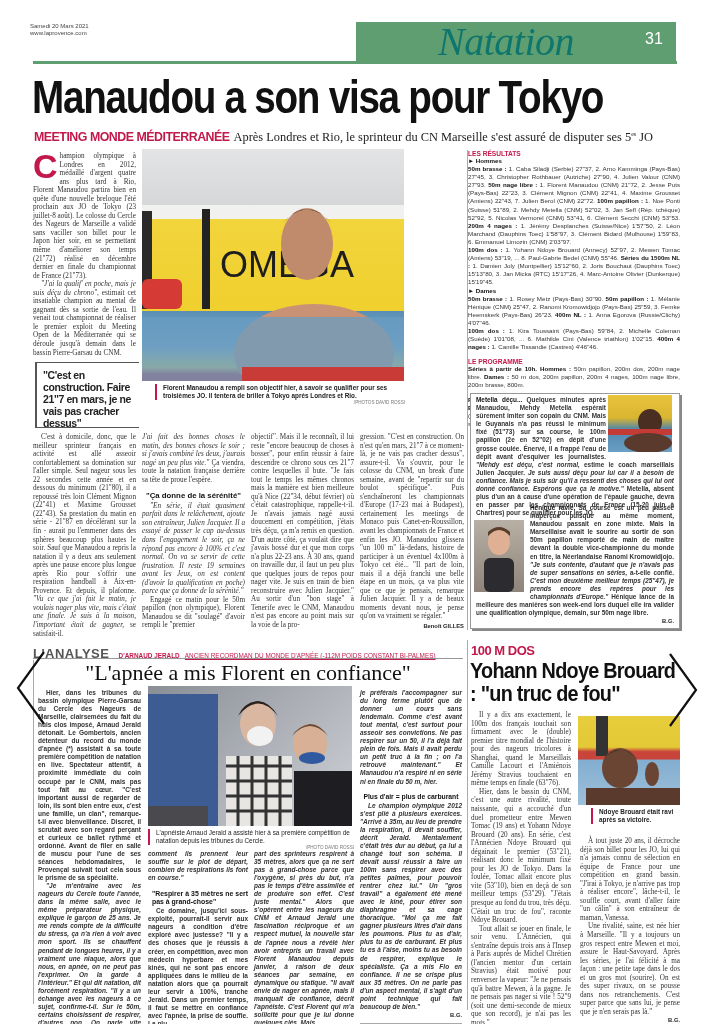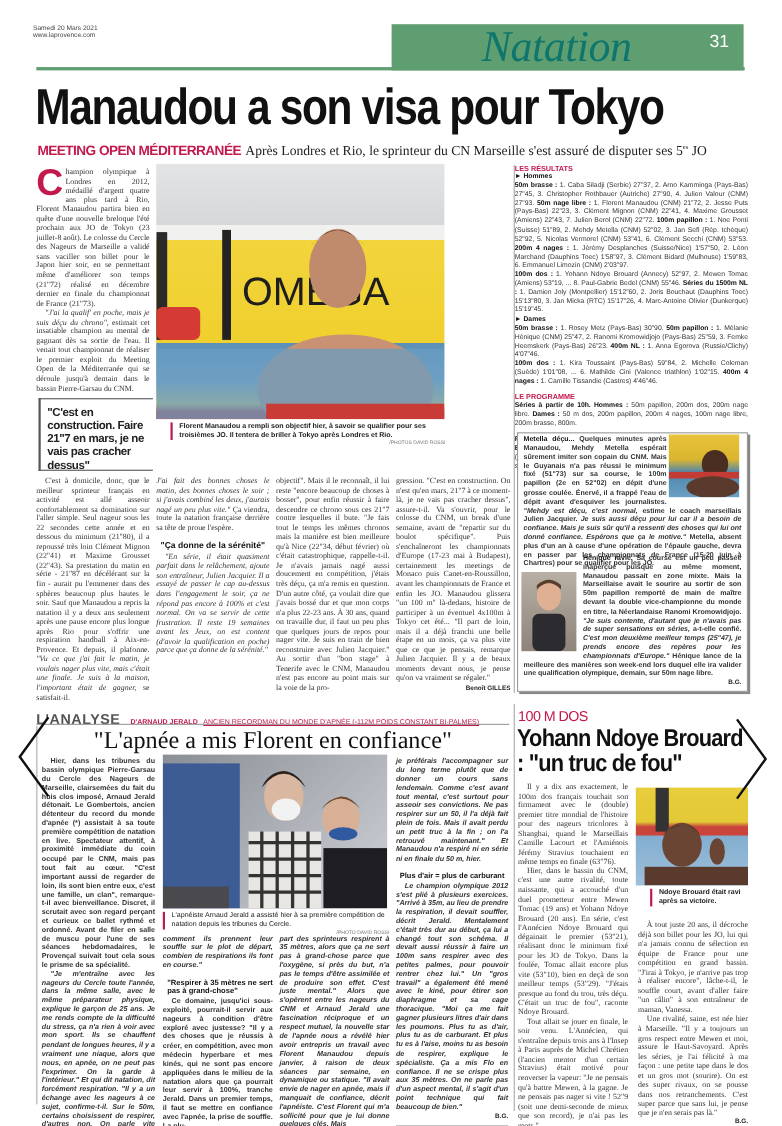--- a/index.html
+++ b/index.html
@@ -30,21 +30,21 @@
   <div>www.laprovence.com</div>
 </div>
 <div class="abs" style="left:356px;top:22px;width:320px;height:42px;background:#5f9e70"></div>
 <div class="abs serif" style="left:438px;top:18px;font-size:40px;font-style:italic;color:#0f766e;font-weight:normal;letter-spacing:-0.5px">Natation</div>
 <div class="abs sans" style="left:645px;top:30px;font-size:16px;color:#fff;font-weight:normal">31</div>
 <div class="abs" style="left:33px;top:61px;width:644px;height:3px;background:#5f9e70"></div>
 
 <div class="abs sans" style="left:32px;top:70px;font-size:46px;font-weight:bold;color:#111;letter-spacing:-1.5px;transform:scaleX(0.84);transform-origin:left;white-space:nowrap">Manaudou a son visa pour Tokyo</div>
 
 <div class="abs" style="left:34px;top:129px;white-space:nowrap;font-size:12.4px">
-  <span class="sans red" style="font-weight:bold;letter-spacing:-0.5px">MEETING OPEN MÉDITERRANÉE</span>
+  <span class="sans red" style="font-weight:bold;letter-spacing:-0.5px">MEETING MONDE MÉDITERRANÉE</span>
   <span class="serif" style="color:#222"><span>Après Londres et Rio, le sprinteur du CN Marseille s'est assuré de disputer ses 5</span><sup style="font-size:6px">es</sup><span> JO</span></span>
 </div>
 
 <div class="abs col" style="left:33px;top:152px;width:103px">
   <p style="text-indent:0"><span class="red sans" style="float:left;font-size:34px;line-height:28px;font-weight:bold;margin:0 2px -2px 0">C</span><span>hampion olympique à Londres en 2012, médaillé d'argent quatre ans plus tard à Rio, Florent Manaudou partira bien en quête d'une nouvelle breloque l'été prochain aux JO de Tokyo (23 juillet-8 août). Le colosse du Cercle des Nageurs de Marseille a validé sans vaciller son billet pour le Japon hier soir, en se permettant même d'améliorer son temps (21"72) réalisé en décembre dernier en finale du championnat de France (21"73).</span></p>
   <p><i>"J'ai la qualif' en poche, mais je suis déçu du chrono"</i><span>, estimait cet insatiable champion au mental de gagnant dès sa sortie de l'eau. Il venait tout championnat de réaliser le premier exploit du Meeting Open de la Méditerranée qui se déroule jusqu'à demain dans le bassin Pierre-Garsau du CNM.</span></p>
 </div>
 
 <div class="abs" style="left:35px;top:362px;width:104px;height:66px;border-left:2px solid #555;border-top:1px solid #555;border-bottom:1px solid #555"></div>
 <div class="abs sans" style="left:43px;top:369px;width:95px;font-size:10.5px;line-height:12px;font-weight:bold;color:#222;letter-spacing:-0.4px">"C'est en construction. Faire 21"7 en mars, je ne vais pas cracher dessus"</div>
@@ -67,20 +67,21 @@
   <div class="credit">/PHOTOS DAVID ROSSI</div>
 </div>
 
 <div class="abs col" style="left:33px;top:433px;width:103px">
   <p><span>C'est à domicile, donc, que le meilleur sprinteur français en activité est allé asseoir confortablement sa domination sur l'aller simple. Seul nageur sous les 22 secondes cette année et en dessous du minimum (21"80), il a repoussé très loin Clément Mignon (22"41) et Maxime Grousset (22"43). Sa prestation du matin en série - 21"87 en décélérant sur la fin - aurait pu l'emmener dans des sphères beaucoup plus hautes le soir. Sauf que Manaudou a repris la natation il y a deux ans seulement après une pause encore plus longue après Rio pour s'offrir une respiration handball à Aix-en-Provence. Et depuis, il plafonne.</span><i> "Vu ce que j'ai fait le matin, je voulais nager plus vite, mais c'était une finale. Je suis à la maison, l'important était de gagner,</i><span> se satisfait-il.</span></p>
 </div>
 <div class="abs col" style="left:142px;top:433px;width:103px">
   <p style="text-indent:0"><i>J'ai fait des bonnes choses le matin, des bonnes choses le soir ; si j'avais combiné les deux, j'aurais nagé un peu plus vite."</i><span> Ça viendra, toute la natation française derrière sa tête de proue l'espère.</span></p>
   <div class="sans" style="font-weight:bold;font-size:7.8px;margin:8px 0 1px 4px;color:#111">"Ça donne de la sérénité"</div>
   <p><i>"En série, il était quasiment parfait dans le relâchement, ajoute son entraîneur, Julien Jacquier. Il a essayé de passer le cap au-dessus dans l'engagement le soir, ça ne répond pas encore à 100% et c'est normal. On va se servir de cette frustration. Il reste 19 semaines avant les Jeux, on est content (d'avoir la qualification en poche) parce que ça donne de la sérénité."</i></p>
+  <p><span>Engagé ce matin pour le 50m papillon (non olympique), Florent Manaudou se dit "soulagé" d'avoir rempli le "premier</span></p>
 </div>
 <div class="abs col" style="left:251px;top:433px;width:103px">
   <p style="text-indent:0">objectif". Mais il le reconnaît, il lui reste "encore beaucoup de choses à bosser", pour enfin réussir à faire descendre ce chrono sous ces 21"7 contre lesquelles il bute. "Je fais tout le temps les mêmes chronos mais la manière est bien meilleure qu'à Nice (22"34, début février) où c'était catastrophique, rappelle-t-il. Je n'avais jamais nagé aussi doucement en compétition, j'étais très déçu, ça m'a remis en question. D'un autre côté, ça voulait dire que j'avais bossé dur et que mon corps n'a plus 22-23 ans. À 30 ans, quand on travaille dur, il faut un peu plus que quelques jours de repos pour nager vite. Je suis en train de bien reconstruire avec Julien Jacquier." Au sortir d'un "bon stage" à Tenerife avec le CNM, Manaudou n'est pas encore au point mais sur la voie de la pro-</p>
 </div>
 <div class="abs col" style="left:360px;top:433px;width:104px">
   <p style="text-indent:0">gression. "C'est en construction. On n'est qu'en mars, 21"7 à ce moment-là, je ne vais pas cracher dessus", assure-t-il. Va s'ouvrir, pour le colosse du CNM, un break d'une semaine, avant de "repartir sur du boulot spécifique". Puis s'enchaîneront les championnats d'Europe (17-23 mai à Budapest), certainement les meetings de Monaco puis Canet-en-Roussillon, avant les championnats de France et enfin les JO. Manaudou glissera "un 100 m" là-dedans, histoire de participer à un éventuel 4x100m à Tokyo cet été... "Il part de loin, mais il a déjà franchi une belle étape en un mois, ça va plus vite que ce que je pensais, remarque Julien Jacquier. Il y a de beaux moments devant nous, je pense qu'on va vraiment se régaler."</p>
   <div class="sign" style="margin-top:1px">Benoît GILLES</div>
 </div>
 
 <div class="abs" style="left:467px;top:150px;width:1px;height:480px;background:#aaa"></div>
@@ -188,21 +189,21 @@
   <p style="text-indent:0"><i>je préférais l'accompagner sur du long terme plutôt que de donner un cours sans lendemain. Comme c'est avant tout mental, c'est surtout pour asseoir ses convictions. Ne pas respirer sur un 50, il l'a déjà fait plein de fois. Mais il avait perdu un petit truc à la fin ; on l'a retrouvé maintenant." Et Manaudou n'a respiré ni en série ni en finale du 50 m, hier.</i></p>
   <div style="text-align:center;font-size:6.8px;color:#111;margin:7px 0 1px">Plus d'air = plus de carburant</div>
   <p><i>Le champion olympique 2012 s'est plié à plusieurs exercices. "Arrivé à 35m, au lieu de prendre la respiration, il devait souffler, décrit Jerald. Mentalement c'était très dur au début, ça lui a changé tout son schéma. Il devait aussi réussir à faire un 100m sans respirer avec des petites palmes, pour pouvoir rentrer chez lui." Un "gros travail" a également été mené avec le kiné, pour étirer son diaphragme et sa cage thoracique. "Moi ça me fait gagner plusieurs litres d'air dans les poumons. Plus tu as d'air, plus tu as de carburant. Et plus tu es à l'aise, moins tu as besoin de respirer, explique le spécialiste. Ça a mis Flo en confiance. Il ne se crispe plus aux 35 mètres. On ne parle pas d'un aspect mental, il s'agit d'un point technique qui fait beaucoup de bien."</i></p>
   <div class="sign">B.G.</div>
   <div style="height:1px;background:#aaa;margin:4px 0 3px"></div>
 
 </div>
 
 <div class="abs" style="left:467px;top:640px;width:1px;height:370px;background:#aaa"></div>
 
-<div class="abs sans red" style="left:471px;top:643px;font-size:13px;font-weight:normal;letter-spacing:-0.5px">100 M DOS</div>
+<div class="abs sans red" style="left:471px;top:643px;font-size:13px;font-weight:bold;letter-spacing:-0.5px">100 M DOS</div>
 <div class="abs sans" style="left:470px;top:659px;width:230px;font-size:22px;line-height:23px;font-weight:bold;color:#111;letter-spacing:-0.8px;transform:scaleX(0.9);transform-origin:left">Yohann Ndoye Brouard : "un truc de fou"</div>
 
 <div class="abs col" style="left:471px;top:711px;width:100px">
   <p>Il y a dix ans exactement, le 100m dos français touchait son firmament avec le (double) premier titre mondial de l'histoire pour des nageurs tricolores à Shanghai, quand le Marseillais Camille Lacourt et l'Amiénois Jérémy Stravius touchaient en même temps en finale (63"76).</p>
   <p>Hier, dans le bassin du CNM, c'est une autre rivalité, toute naissante, qui a accouché d'un duel prometteur entre Mewen Tomac (19 ans) et Yohann Ndoye Brouard (20 ans). En série, c'est l'Annécien Ndoye Brouard qui dégainait le premier (53"21), réalisant donc le minimum fixé pour les JO de Tokyo. Dans la foulée, Tomac allait encore plus vite (53"10), bien en deçà de son meilleur temps (53"29). "J'étais presque au fond du trou, très déçu. C'était un truc de fou", raconte Ndoye Brouard.</p>
   <p>Tout allait se jouer en finale, le soir venu. L'Annécien, qui s'entraîne depuis trois ans à l'Insep à Paris auprès de Michel Chrétien (l'ancien mentor d'un certain Stravius) était motivé pour renverser la vapeur: "Je ne pensais qu'à battre Mewen, à la gagne. Je ne pensais pas nager si vite ! 52"9 (soit une demi-seconde de mieux que son record), je n'ai pas les mots."</p>
 </div>
 
 <div class="abs photo" style="left:578px;top:716px;width:102px;height:89px;background:linear-gradient(#e8cd3c 0,#e3c935 35%,#c9453c 40%,#c9453c 48%,#83aed0 50%,#9ec0da 100%)">
   <svg width="102" height="89">

